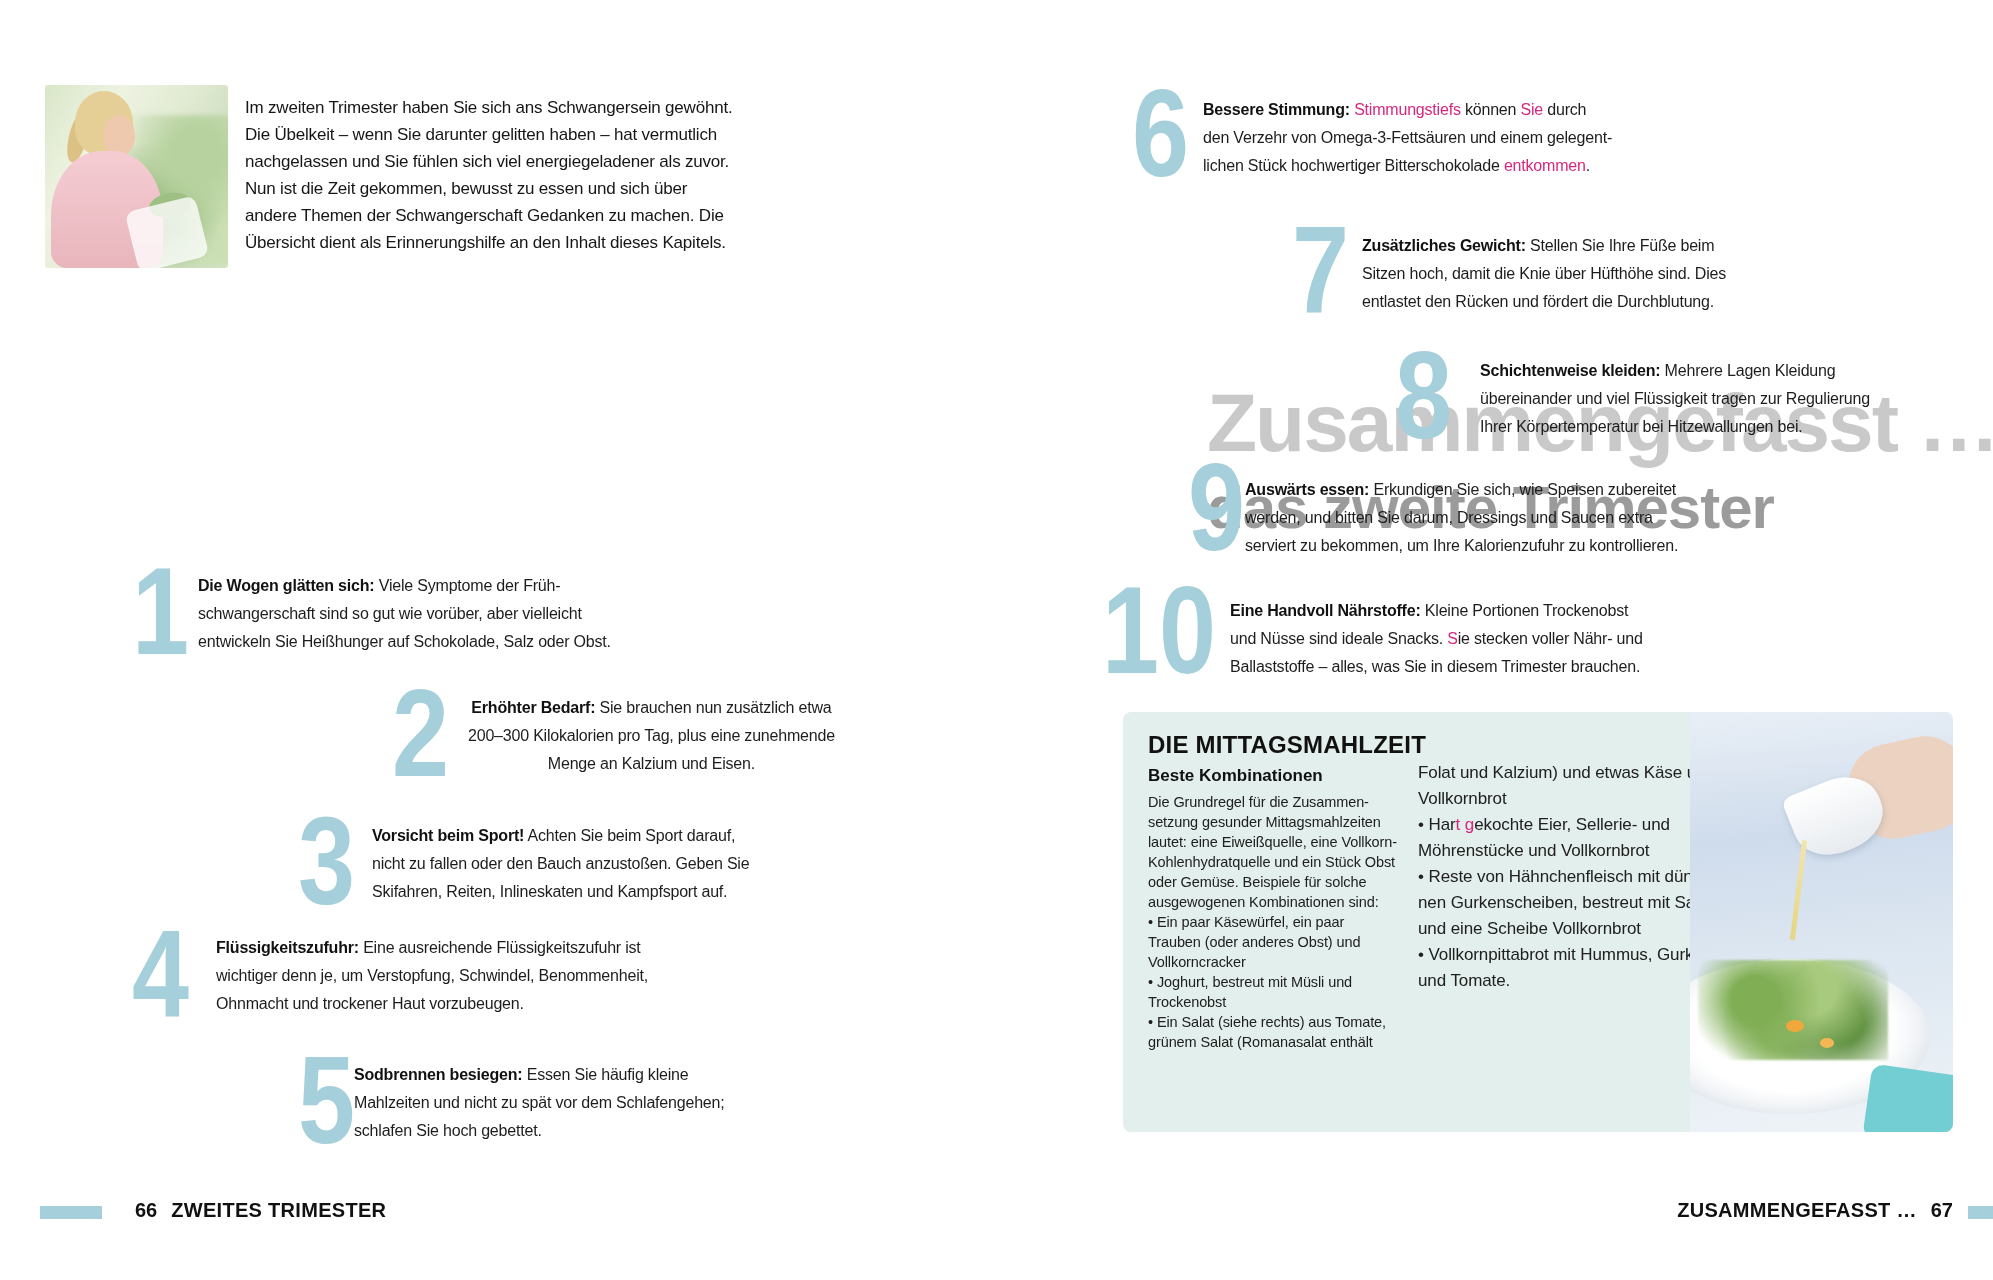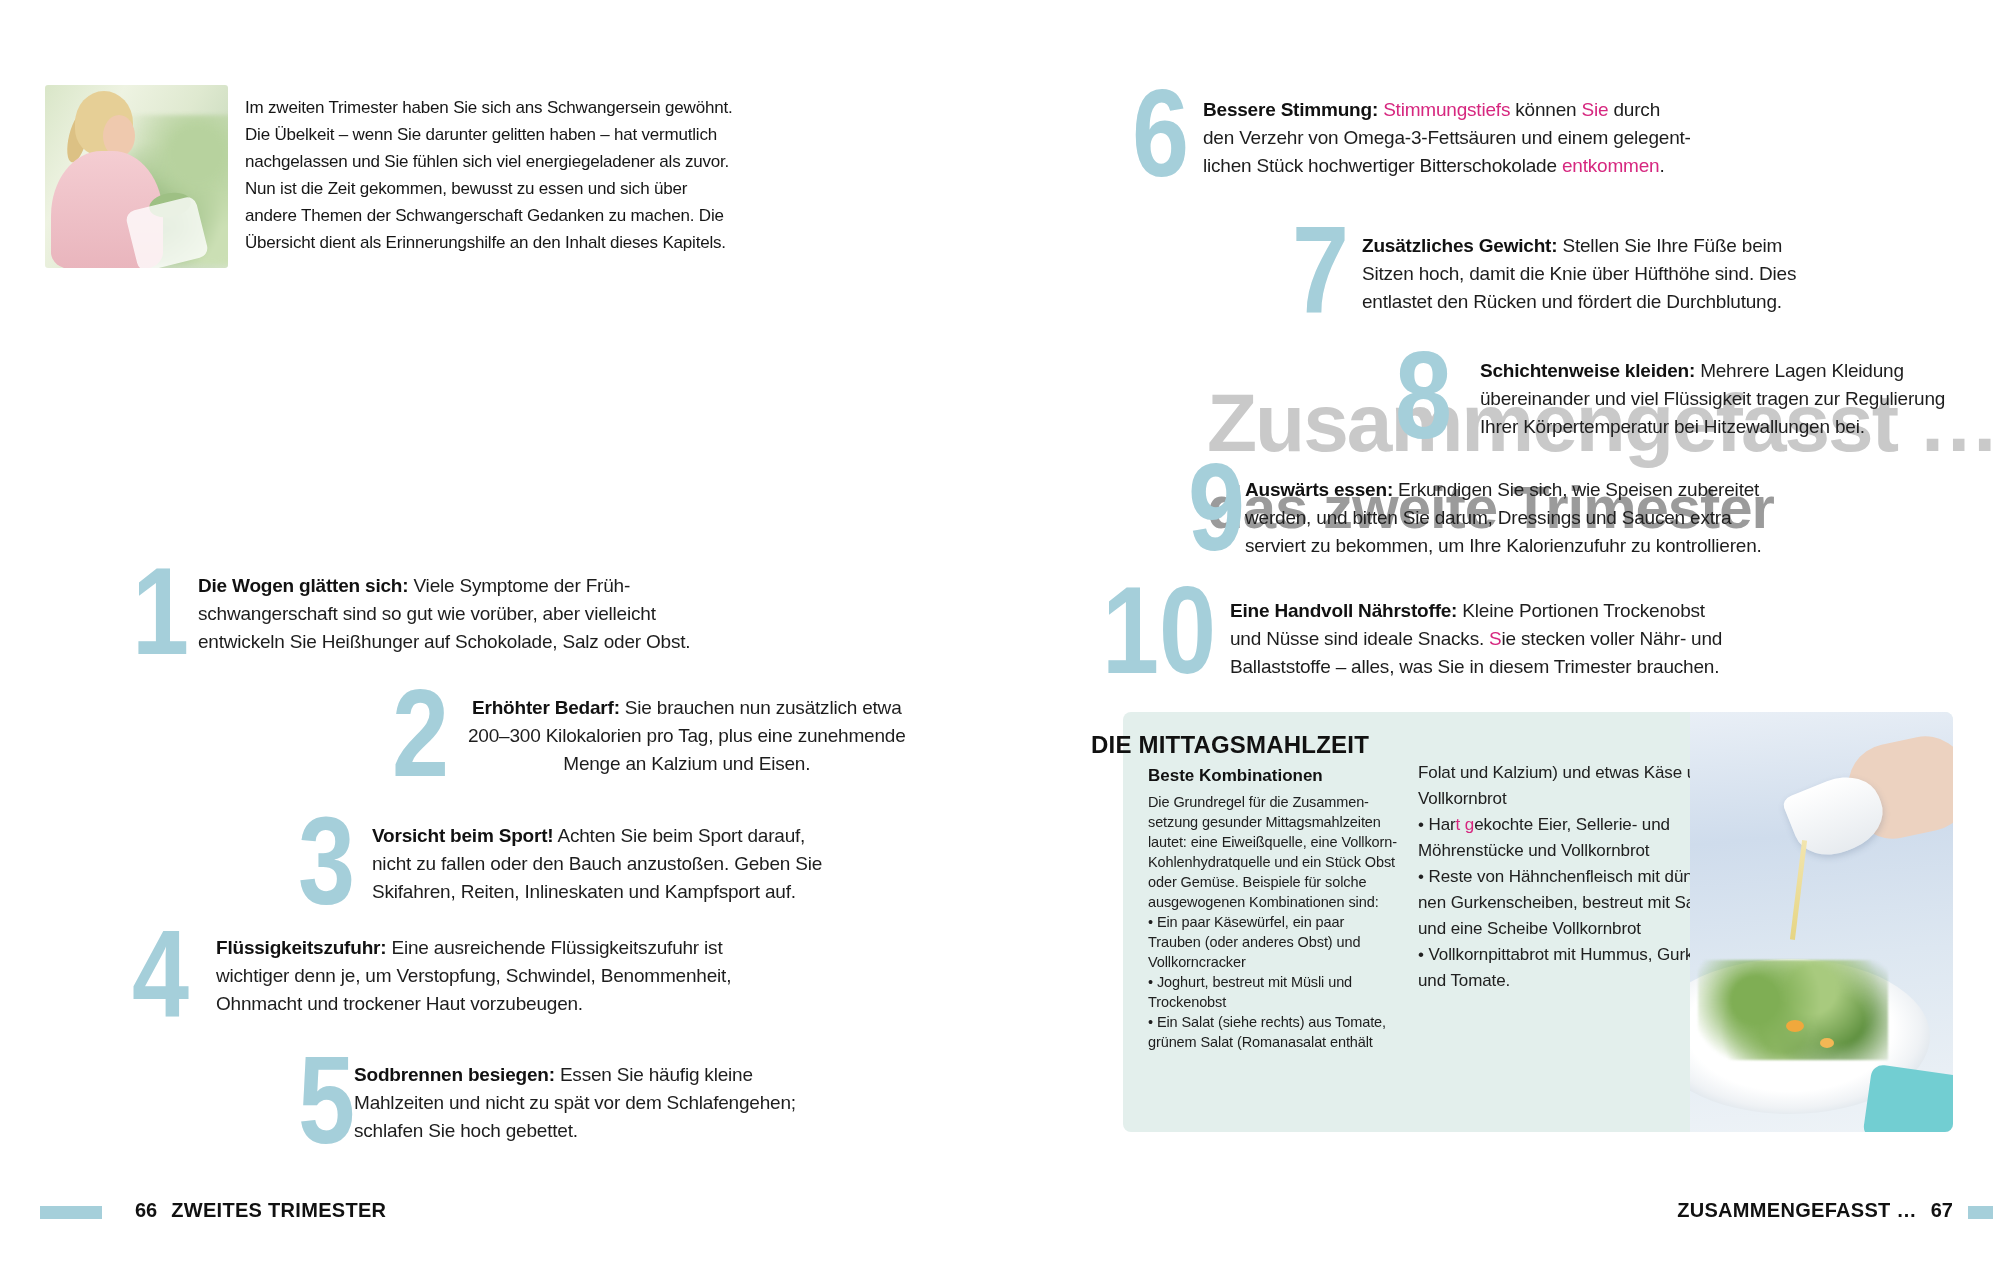--- a/index.html
+++ b/index.html
@@ -41,36 +41,36 @@
   .intro{position:absolute;left:205px;top:94px;font-size:17px;line-height:27px;letter-spacing:-0.2px;color:#161616;}
   .title1{position:absolute;right:0;top:382px;width:826px;font-size:82px;font-weight:700;color:var(--tgray1);
     line-height:1;letter-spacing:-2px;}
   .title2{position:absolute;right:0;top:478px;width:826px;font-size:60px;font-weight:700;color:var(--tgray2);
     line-height:1;letter-spacing:-1px;}
 
   
   .item{position:absolute;}
   .num{position:absolute;left:0;top:0;font-size:125px;font-weight:700;color:var(--blue);line-height:.72;
     transform:scaleX(.82);transform-origin:left top;}
-  .itext{position:absolute;font-size:19px;line-height:28px;letter-spacing:-0.2px;color:var(--ink);}
+  .itext{position:absolute;font-size:16px;line-height:28px;letter-spacing:-0.2px;color:var(--ink);}
 
   .pos-i1{left:92px; top:566px;}  .pos-i1 .itext{left:66px; top:6px;}
   .pos-i2{left:352px;top:688px;}  .pos-i2 .itext{left:76px; top:6px;text-align:center;}
   .pos-i3{left:258px;top:816px;}  .pos-i3 .itext{left:74px; top:6px;}
   .pos-i4{left:92px; top:928px;}  .pos-i4 .itext{left:84px; top:6px;}
   .pos-i5{left:258px;top:1055px;} .pos-i5 .itext{left:56px; top:6px;}
   .pos-i6{left:1092px;top:88px;}  .pos-i6 .itext{left:71px; top:8px;}
   .pos-i7{left:1252px;top:225px;} .pos-i7 .itext{left:70px; top:7px;}
   .pos-i8{left:1355px;top:350px;} .pos-i8 .itext{left:85px; top:7px;}
   .pos-i9{left:1148px;top:462px;} .pos-i9 .itext{left:57px; top:14px;}
   .pos-i10{left:1062px;top:585px;}.pos-i10 .itext{left:128px;top:12px;}
 
   
   .infobox{position:absolute;left:1083px;top:712px;width:830px;height:420px;background:var(--boxbg);border-radius:8px;}
-  .box-title{position:absolute;left:1051px;top:731px;font-size:24px;font-weight:700;color:#111;letter-spacing:.2px;}
+  .box-title{position:absolute;left:1108px;top:731px;font-size:24px;font-weight:700;color:#111;letter-spacing:.2px;}
   .box-subtitle{position:absolute;left:1108px;top:766px;font-size:17px;font-weight:700;color:#111;}
   .box-col1{position:absolute;left:1108px;top:792px;font-size:14.5px;line-height:20px;letter-spacing:-0.1px;color:#202020;}
   .box-col2{position:absolute;left:1378px;top:760px;font-size:17px;line-height:26px;letter-spacing:-0.1px;color:#202020;}
   .box-caption{position:absolute;left:1378px;top:1032px;width:262px;text-align:right;
     font-size:14.5px;line-height:22px;color:var(--cgray);}
 
   
   .photo2{position:absolute;left:1650px;top:712px;width:263px;height:420px;overflow:hidden;border-radius:0 8px 8px 0;
     background:linear-gradient(175deg,#e9eff6 0%,#cfdcec 30%,#dde7f1 58%,#eef3f7 100%);}
   .p2-hand{position:absolute;right:-16px;top:28px;width:120px;height:95px;background:#ecd2c0;border-radius:42px;transform:rotate(-12deg);}

